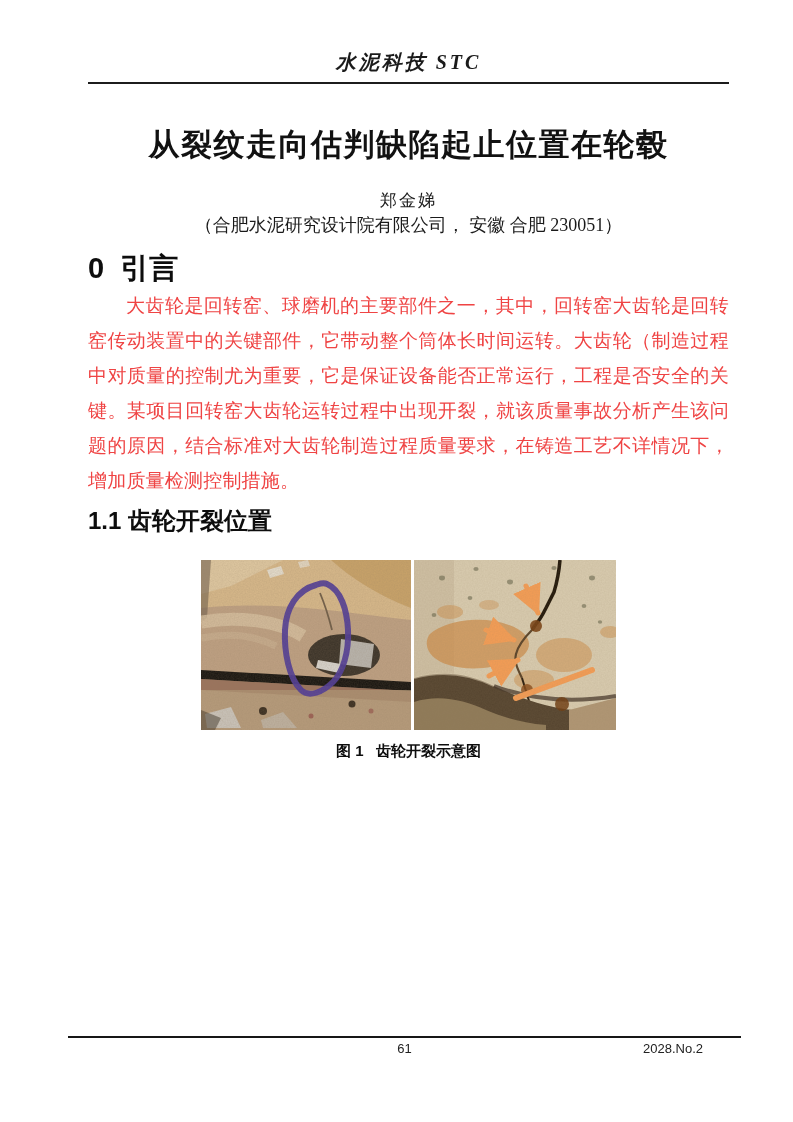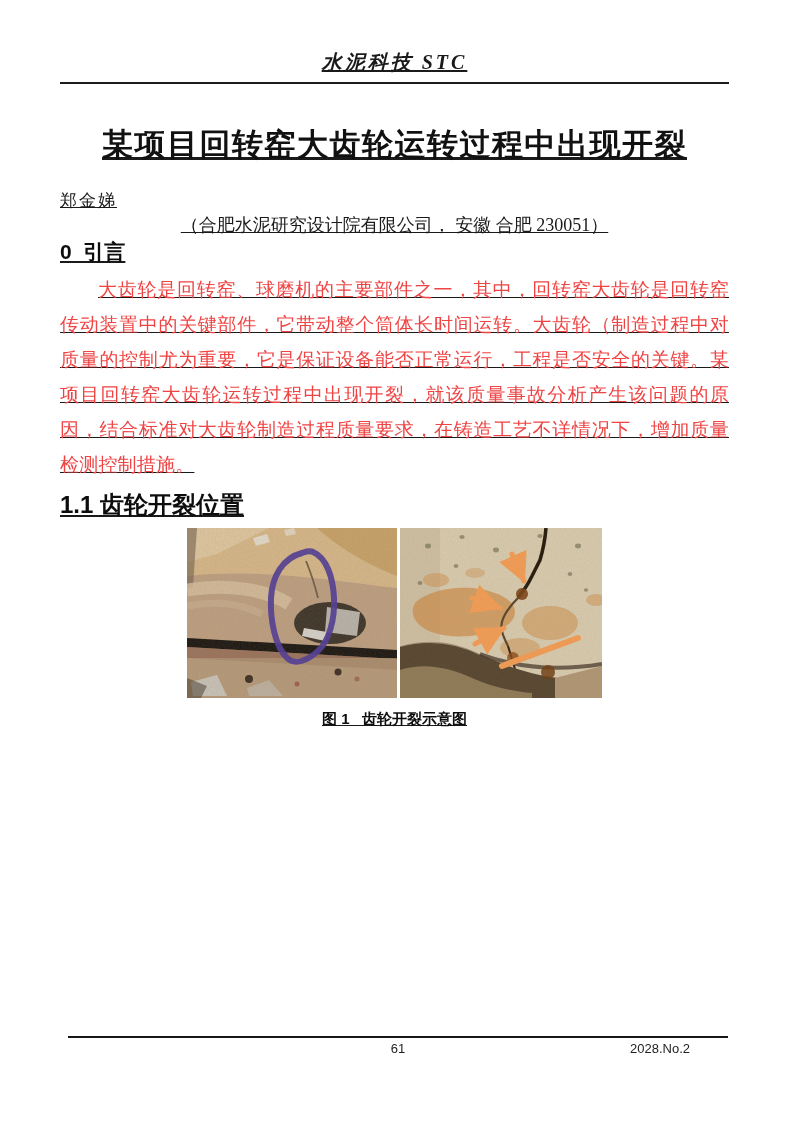--- a/index.html
+++ b/index.html
@@ -7,22 +7,21 @@
   body {
     background: #ffffff;
     font-family: "Liberation Serif", serif;
     color: #1a1a1a;
     position: relative;
     overflow: hidden;
   }
   .page {
     position: absolute;
     inset: 0;
-    padding: 50px 64px 0 60px;
-    text-decoration: underline;
+    padding: 50px 64px 0 88px;
   }
   .journal-header {
     text-align: center;
     font-size: 20px;
     font-style: italic;
     font-weight: 600;
     letter-spacing: 3px;
     line-height: 24px;
   }
   .header-rule {
@@ -34,36 +33,36 @@
     text-align: center;
     font-family: "Liberation Sans", sans-serif;
     font-weight: 700;
     font-size: 31px;
     line-height: 38px;
     letter-spacing: 1.5px;
     color: #111;
   }
   .author {
     margin-top: 26px;
-    text-align: left;
+    text-align: center;
     font-size: 17px;
     line-height: 22px;
     letter-spacing: 2px;
   }
   .affiliation {
     text-align: center;
     font-size: 18px;
     line-height: 26px;
   }
   h2.sec-h {
     font-family: "Liberation Sans", sans-serif;
     font-weight: 700;
-    font-size: 21px;
+    font-size: 29px;
     line-height: 28px;
-    margin-top: 0;
+    margin-top: 16px;
     white-space: pre-wrap;
     color: #0d0d0d;
   }
   h3.sec-h {
     font-family: "Liberation Sans", sans-serif;
     font-weight: 700;
     font-size: 24px;
     line-height: 26px;
     margin-top: 10px;
     white-space: pre-wrap;
@@ -72,21 +71,21 @@
   p.body-p {
     font-size: 19px;
     line-height: 35px;
     text-align: justify;
     text-indent: 2em;
     margin-top: 6px;
     letter-spacing: 0.2px;
     color: #ef4444;
   }
   figure.fig {
-    margin-top: 10px;
+    margin-top: 26px;
   }
   .photos {
     display: flex;
     justify-content: center;
     align-items: flex-start;
     gap: 3px;
   }
   .photos svg { display: block; }
   figcaption.caption {
     margin-top: 12px;
@@ -94,21 +93,21 @@
     font-family: "Liberation Sans", sans-serif;
     font-weight: 700;
     font-size: 15px;
     white-space: pre-wrap;
     color: #0d0d0d;
   }
   .page-footer {
     position: absolute;
     top: 1036px;
     left: 68px;
-    right: 65px;
+    right: 52px;
     border-top: 2.5px solid #161616;
     padding-top: 3px;
     font-family: "Liberation Sans", sans-serif;
     font-size: 13px;
     text-align: center;
     color: #222;
   }
   .page-footer .issue {
     position: absolute;
     right: 38px;
@@ -118,21 +117,21 @@
 </head>
 <body>
 
 <div class="page">
 
   <header>
     <div class="journal-header">水泥科技 STC</div>
     <div class="header-rule"></div>
   </header>
 
-  <h1 class="article-title">某项目回转窑大齿轮运转过程中出现开裂</h1>
+  <h1 class="article-title">从裂纹走向估判缺陷起止位置在轮毂</h1>
 
   <div class="author">郑金娣</div>
   <div class="affiliation">（合肥水泥研究设计院有限公司， 安徽 合肥 230051）</div>
 
   <h2 class="sec-h">0  引言</h2>
   <p class="body-p">大齿轮是回转窑、球磨机的主要部件之一，其中，回转窑大齿轮是回转窑传动装置中的关键部件，它带动整个筒体长时间运转。大齿轮（制造过程中对质量的控制尤为重要，它是保证设备能否正常运行，工程是否安全的关键。某项目回转窑大齿轮运转过程中出现开裂，就该质量事故分析产生该问题的原因，结合标准对大齿轮制造过程质量要求，在铸造工艺不详情况下，增加质量检测控制措施。</p>
 
   <h3 class="sec-h">1.1 齿轮开裂位置</h3>
 
   <figure class="fig">

